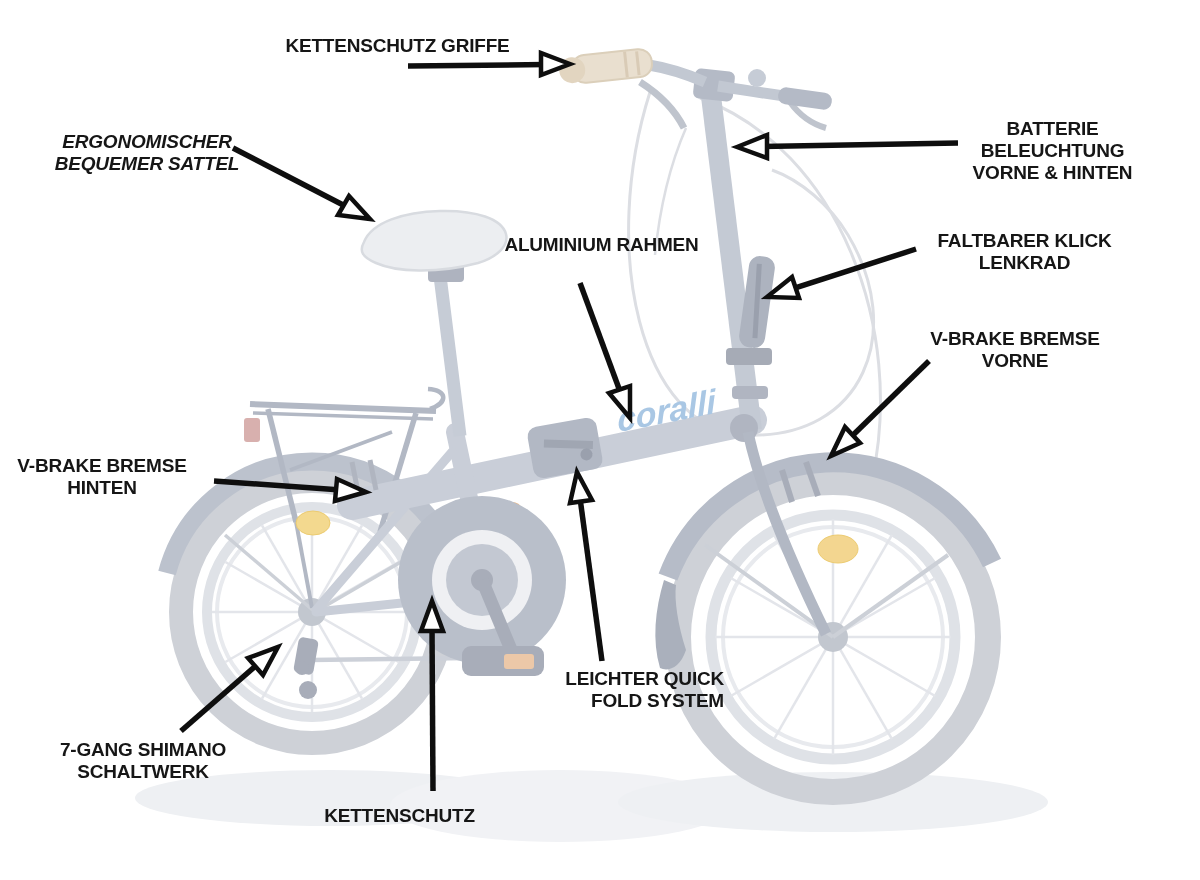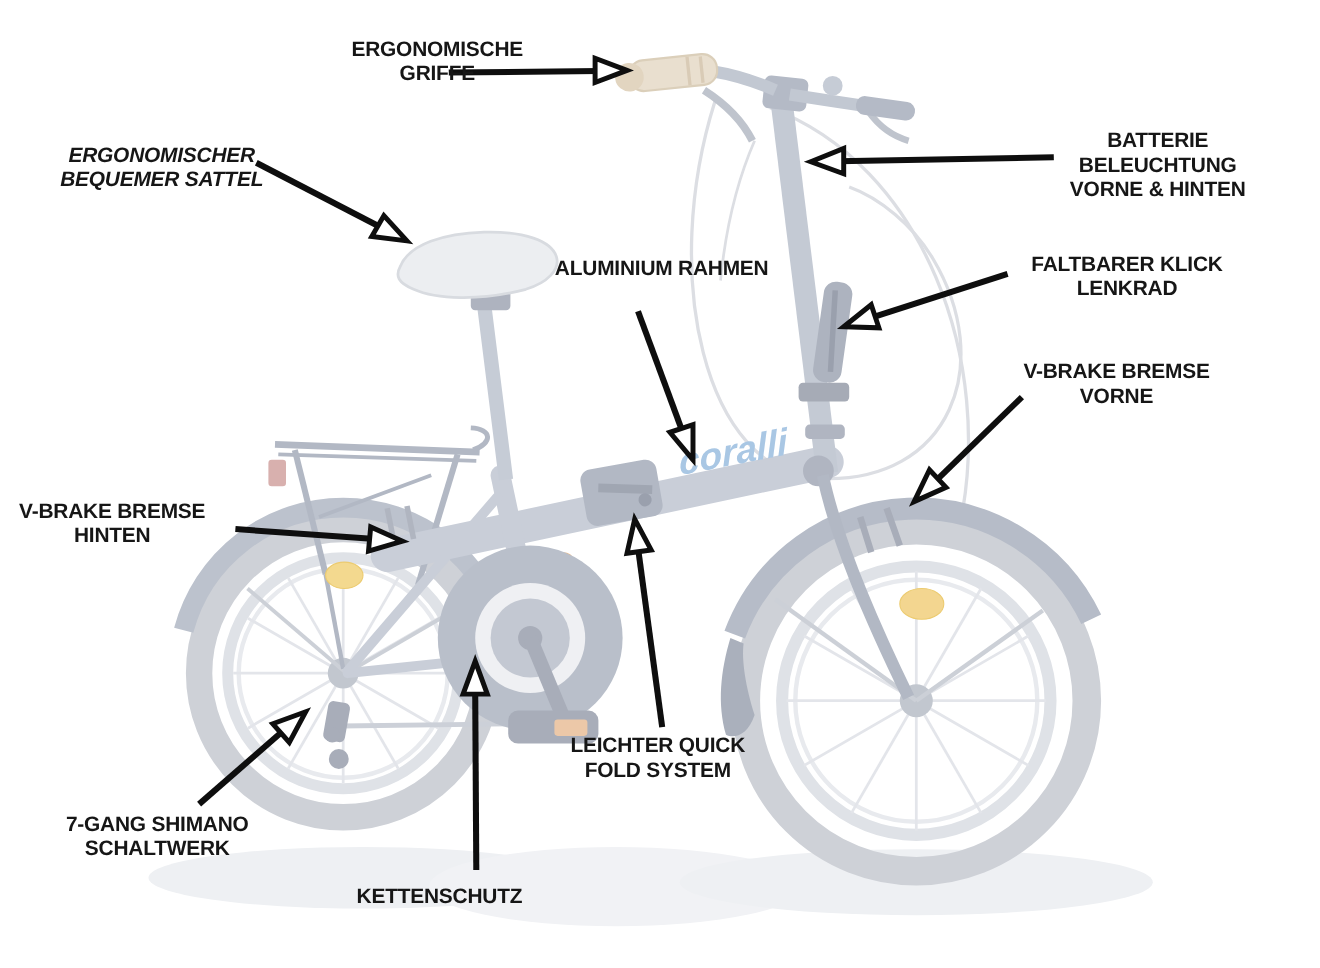--- a/index.html
+++ b/index.html
@@ -19,21 +19,21 @@
     text-align:center;
     white-space:pre-line;
   }
   .lbl-grips        {left:285px; top:35px;  width:225px;}
   .lbl-saddle       {left:52px;  top:131px; width:190px;font-style:italic;}
   .lbl-battery      {left:935px; top:118px; width:235px;}
   .lbl-frame        {left:494px; top:234px; width:215px;}
   .lbl-faltbar      {left:912px; top:230px; width:225px;}
   .lbl-vbrake-front {left:895px; top:328px; width:240px;}
   .lbl-vbrake-rear  {left:12px;  top:455px; width:180px;}
-  .lbl-quickfold    {left:513px; top:668px; width:170px;}
+  .lbl-quickfold    {left:554px; top:668px; width:170px;text-align:right;}
   .lbl-shimano      {left:48px;  top:739px; width:190px;}
   .lbl-kette        {left:317px; top:805px; width:165px;}
   .arrow-shaft{stroke:#0e0e0e;stroke-width:5.5;}
   .arrow-head{fill:#ffffff;stroke:#0e0e0e;stroke-width:4.5;stroke-linejoin:miter;}
   svg{display:block;}
 </style>
 </head>
 <body>
 
 <div class="canvas">
@@ -217,21 +217,21 @@
     <g>
       <line class="arrow-shaft" x1="181" y1="731" x2="259" y2="663"></line>
       <polygon class="arrow-head" points="278,647 263,675 248,658"></polygon>
     </g>
     <g>
       <line class="arrow-shaft" x1="433" y1="791" x2="432" y2="628"></line>
       <polygon class="arrow-head" points="432,601 443,631 421,631"></polygon>
     </g>
   </svg>
 
-  <div class="label lbl-grips">ERGONOMISCHE GRIFFE</div>
+  <div class="label lbl-grips">KETTENSCHUTZ GRIFFE</div>
   <div class="label lbl-saddle">ERGONOMISCHER
 BEQUEMER SATTEL</div>
   <div class="label lbl-frame">ALUMINIUM RAHMEN</div>
   <div class="label lbl-battery">BATTERIE BELEUCHTUNG
 VORNE &amp; HINTEN</div>
   <div class="label lbl-faltbar">FALTBARER KLICK
 LENKRAD</div>
   <div class="label lbl-vbrake-rear">V-BRAKE BREMSE
 HINTEN</div>
   <div class="label lbl-vbrake-front">V-BRAKE BREMSE VORNE</div>

